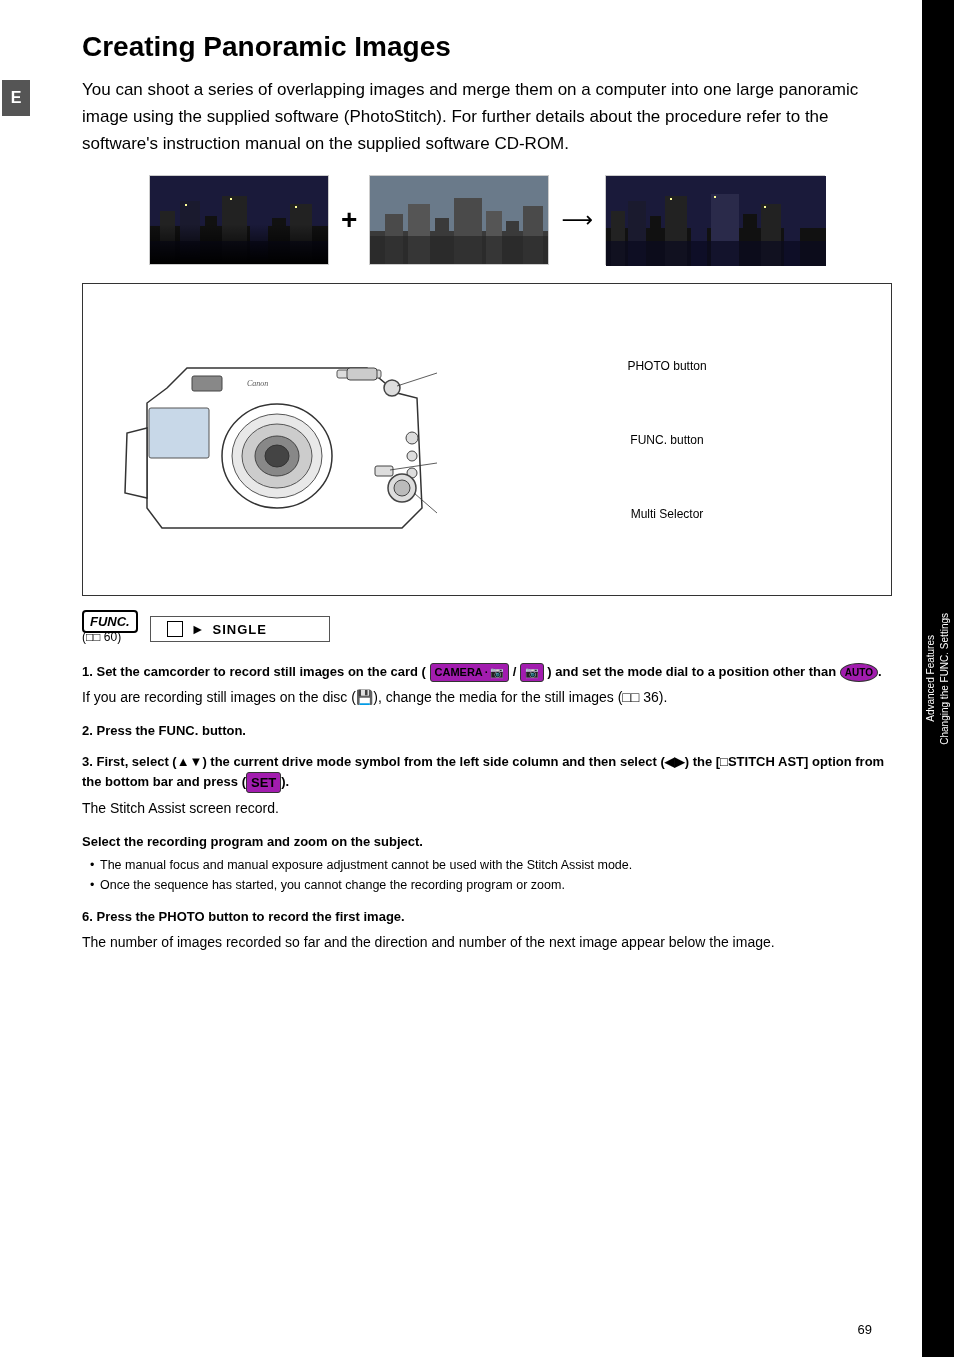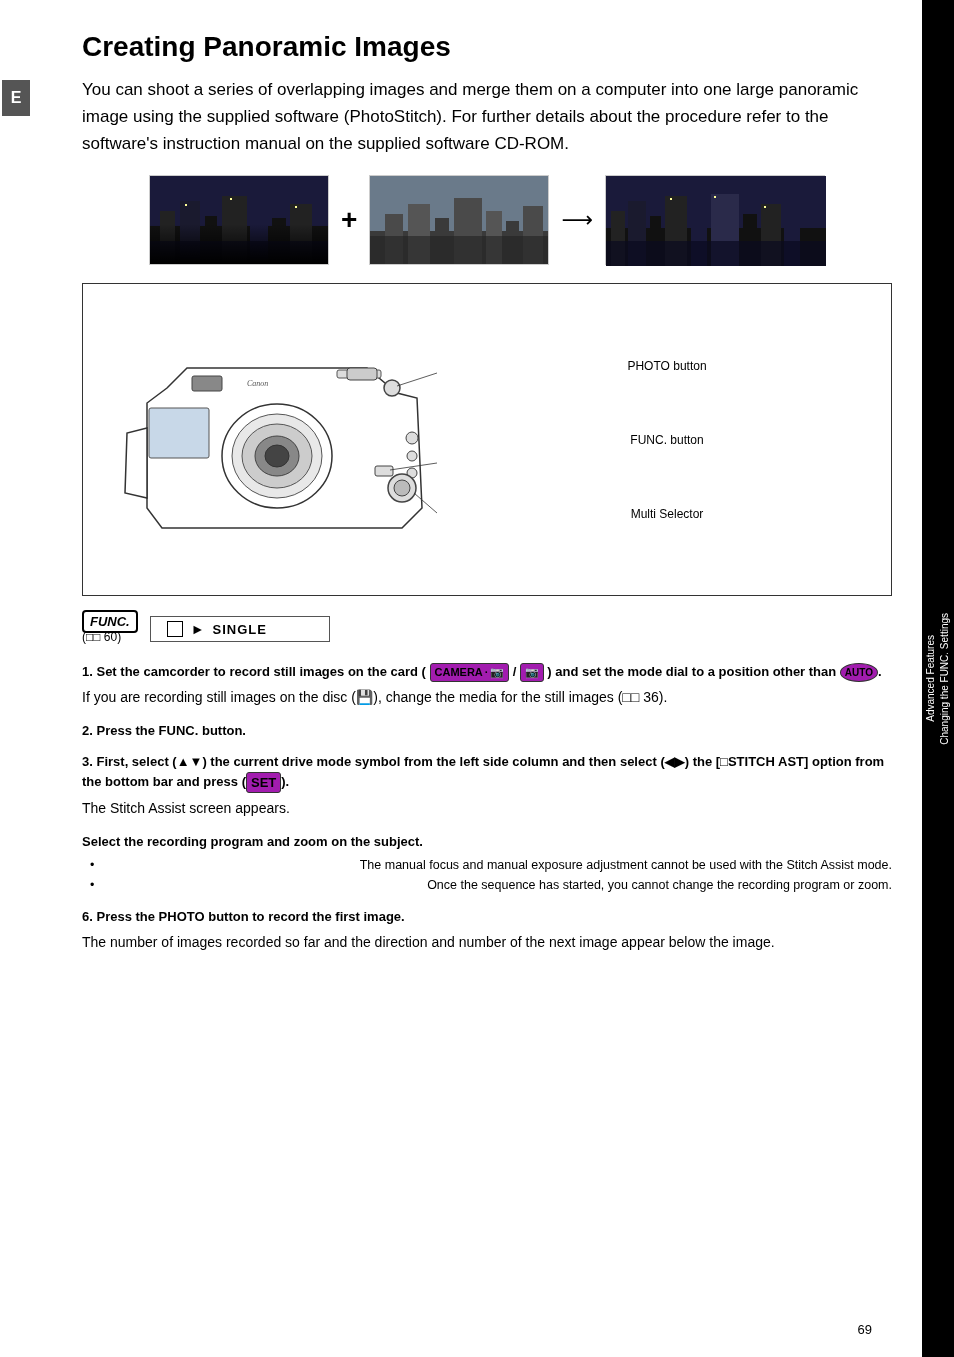--- a/index.html
+++ b/index.html
@@ -209,21 +209,20 @@
     }
     .step-body {
       font-size: 14px;
       line-height: 1.6;
       padding-left: 0px;
       margin-bottom: 4px;
     }
     .bullet-list {
       list-style: none;
       padding-left: 8px;
-      text-align: right;
     }
     .bullet-list li {
       font-size: 12.5px;
       line-height: 1.6;
       padding-left: 10px;
       position: relative;
     }
     .bullet-list li::before {
       content: '•';
       position: absolute;
@@ -438,21 +437,21 @@
         <div class="step-header">
           <span>2. </span><span>Press the FUNC. button.</span>
         </div>
       </div>
 
       <div class="step-item">
         <div class="step-header">
           <span>3. </span>
           First, select (▲▼) the current drive mode symbol from the left side column and then select (◀▶) the [<span>□</span>STITCH AST] option from the bottom bar and press (<span class="camera-badge" style="font-size:13px">SET</span>).
         </div>
-        <div class="step-body">The Stitch Assist screen appears.</div>
+        <div class="step-body">The Stitch Assist screen record.</div>
       </div>
 
 
       <div class="step-item">
         <div class="step-header">Select the recording program and zoom on the subject.</div>
         <ul class="bullet-list">
           <li>The manual focus and manual exposure adjustment cannot be used with the Stitch Assist mode.</li>
           <li>Once the sequence has started, you cannot change the recording program or zoom.</li>
         </ul>
       </div>

